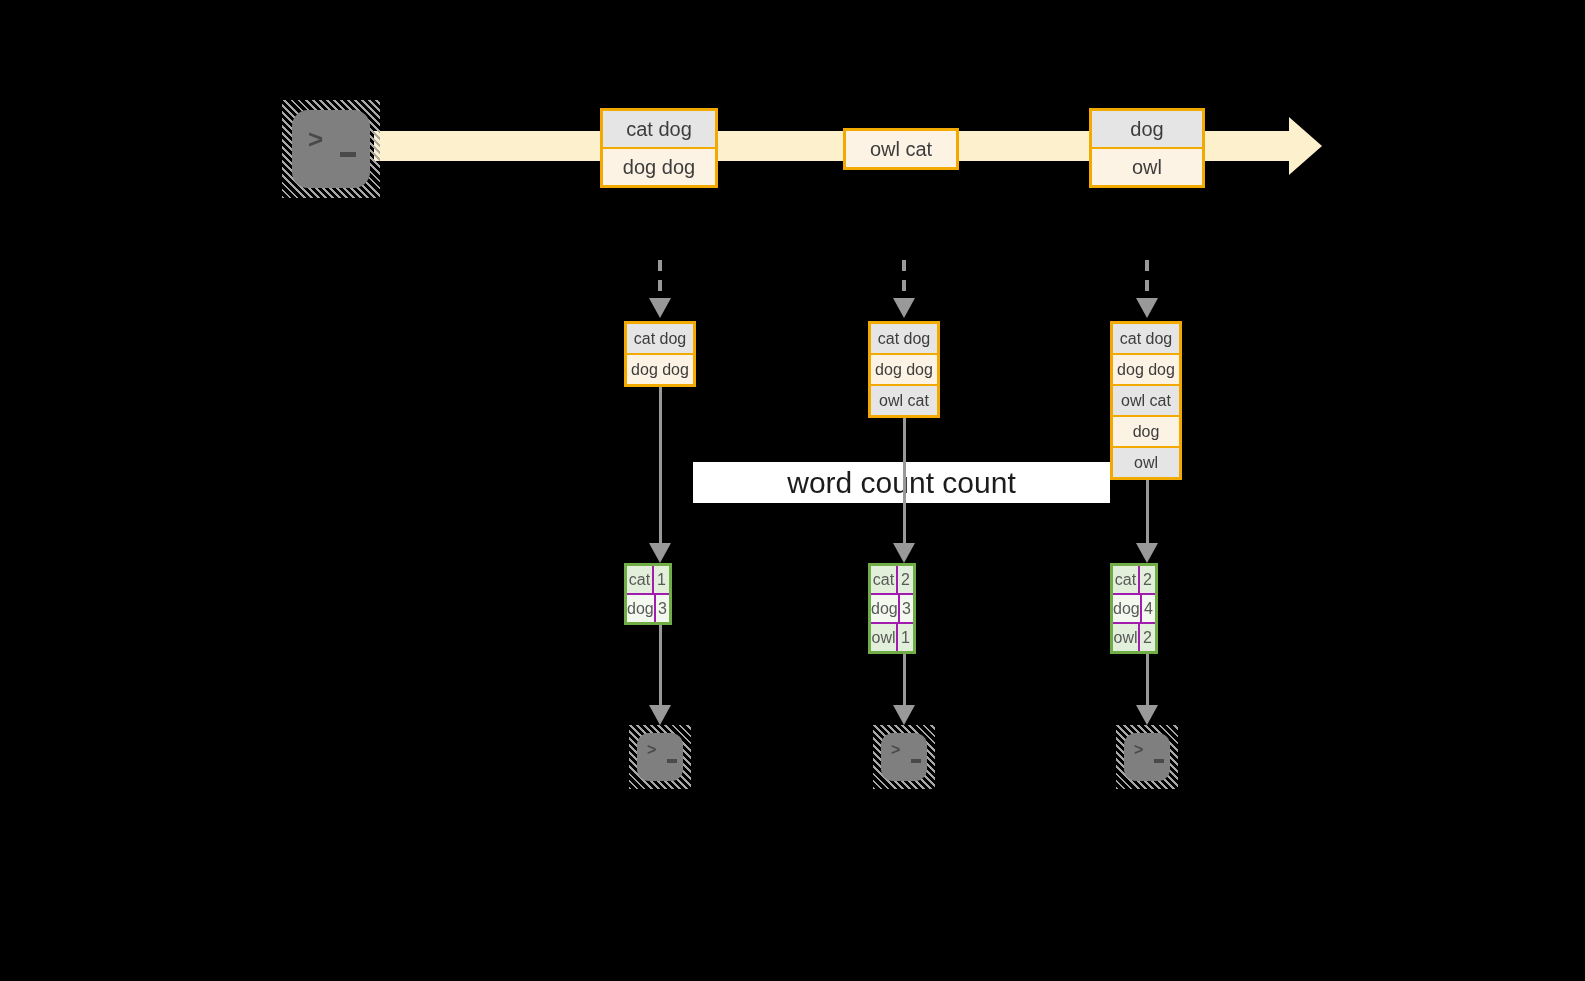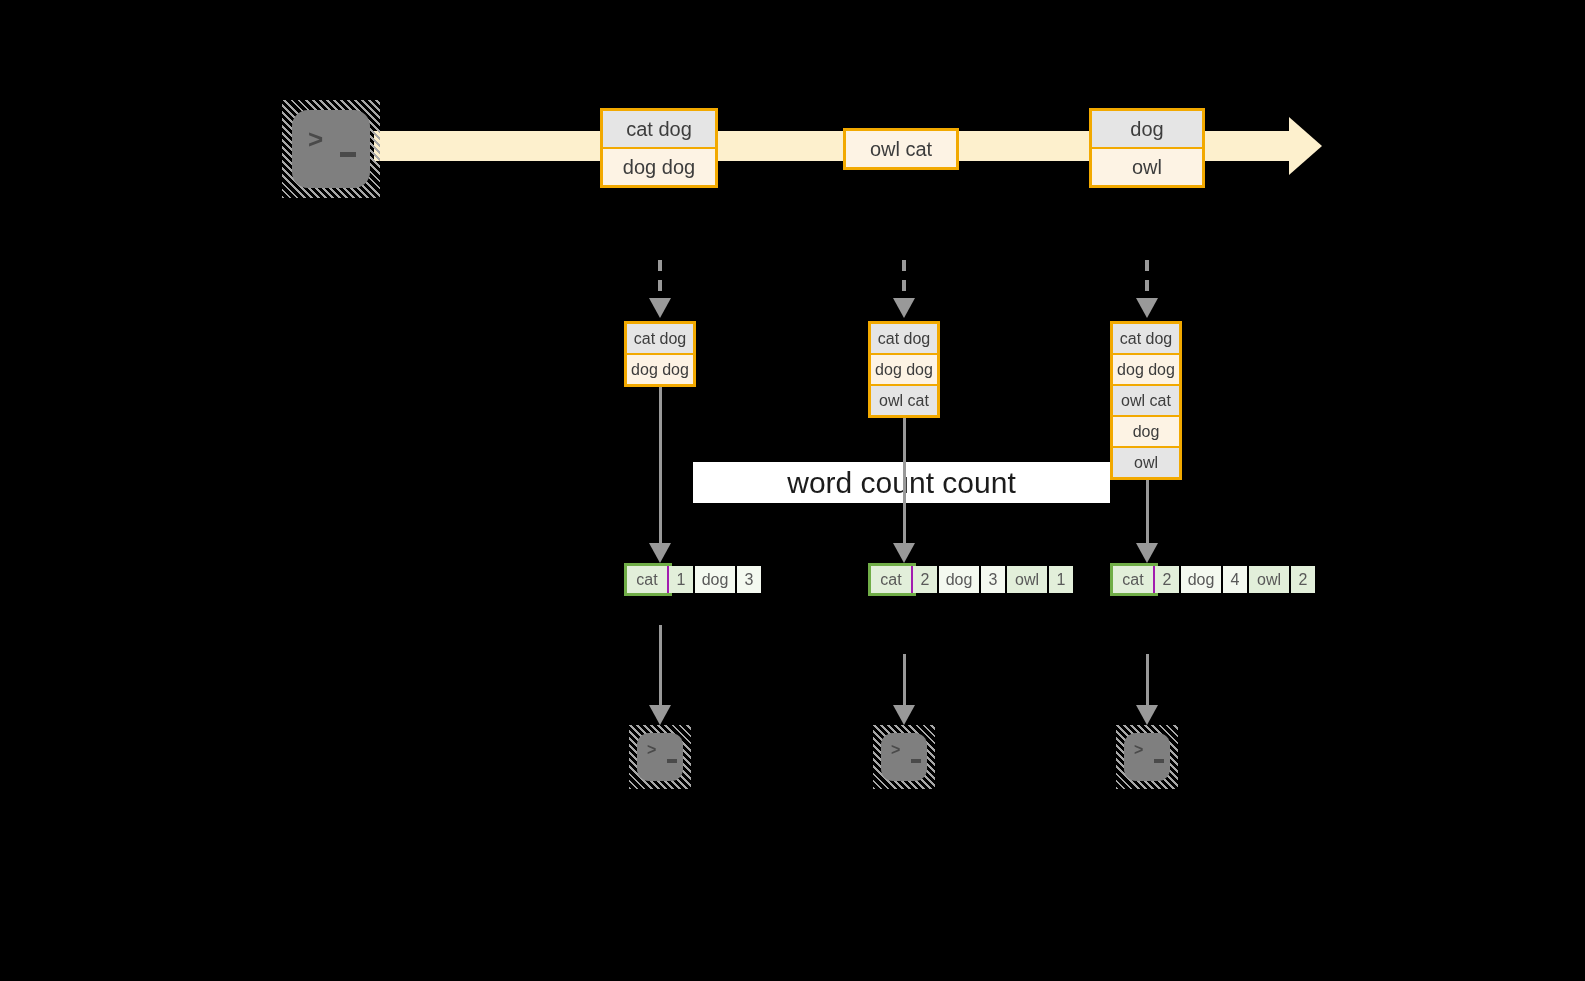--- a/index.html
+++ b/index.html
@@ -37,21 +37,21 @@
   .vdash{position:absolute;width:4px;z-index:2;
     background:repeating-linear-gradient(to bottom,#999 0,#999 11px,transparent 11px,transparent 20px);}
   .vline{position:absolute;width:3px;background:#999;z-index:2;}
   .vhead{position:absolute;width:0;height:0;z-index:2;
     border-left:11px solid transparent;border-right:11px solid transparent;border-top:20px solid #999;}
   
   .banner{position:absolute;left:693px;top:462px;width:417px;height:41px;background:#fff;z-index:1;
     text-align:center;line-height:41px;font-size:30px;color:#1c1c1c;}
   
   .gtable{position:absolute;z-index:3;border:3px solid #70AD47;background:#a21caf;
-    display:flex;gap:2px;box-sizing:border-box;width:48px;}
+    display:flex;flex-direction:column;gap:2px;box-sizing:border-box;width:48px;}
   .grow{display:flex;gap:2px;height:27px;}
   .gword{width:40px;text-align:center;line-height:27px;font-size:16px;color:#595959;}
   .gcount{width:24px;text-align:center;line-height:27px;font-size:16px;color:#595959;}
 </style>
 </head>
 <body>
 
 <div class="canvas">
 
   <div class="band"></div>

